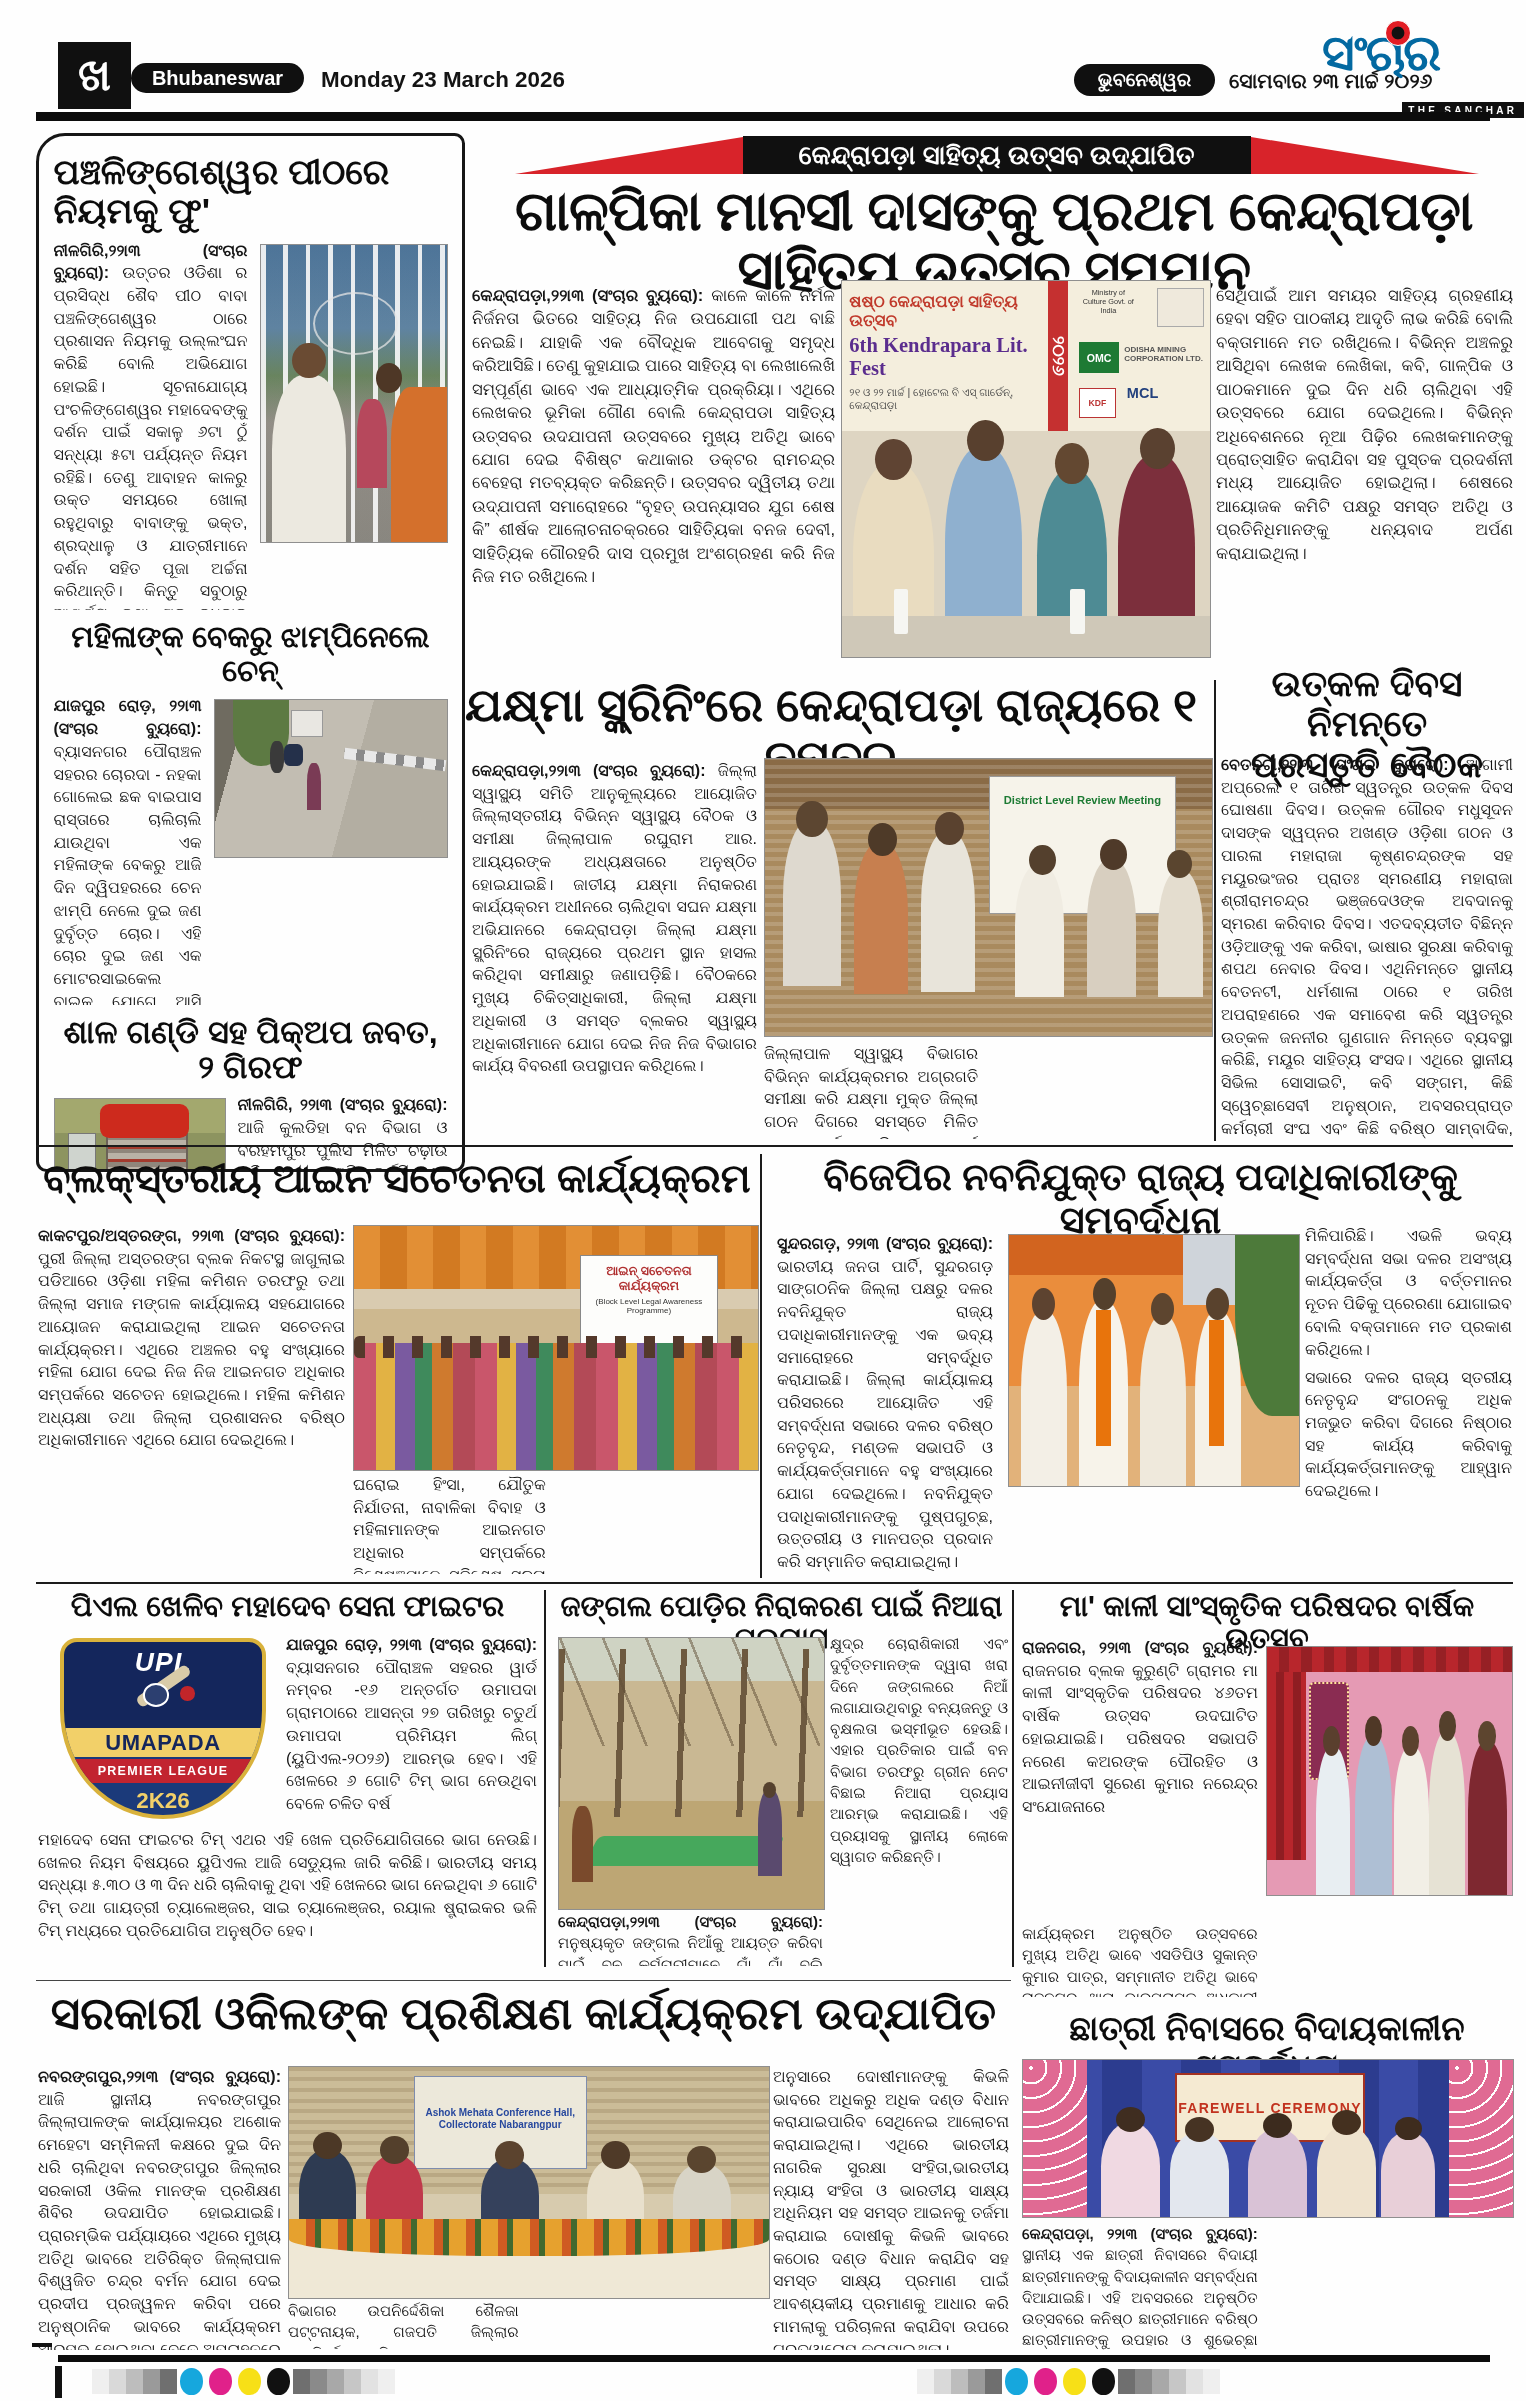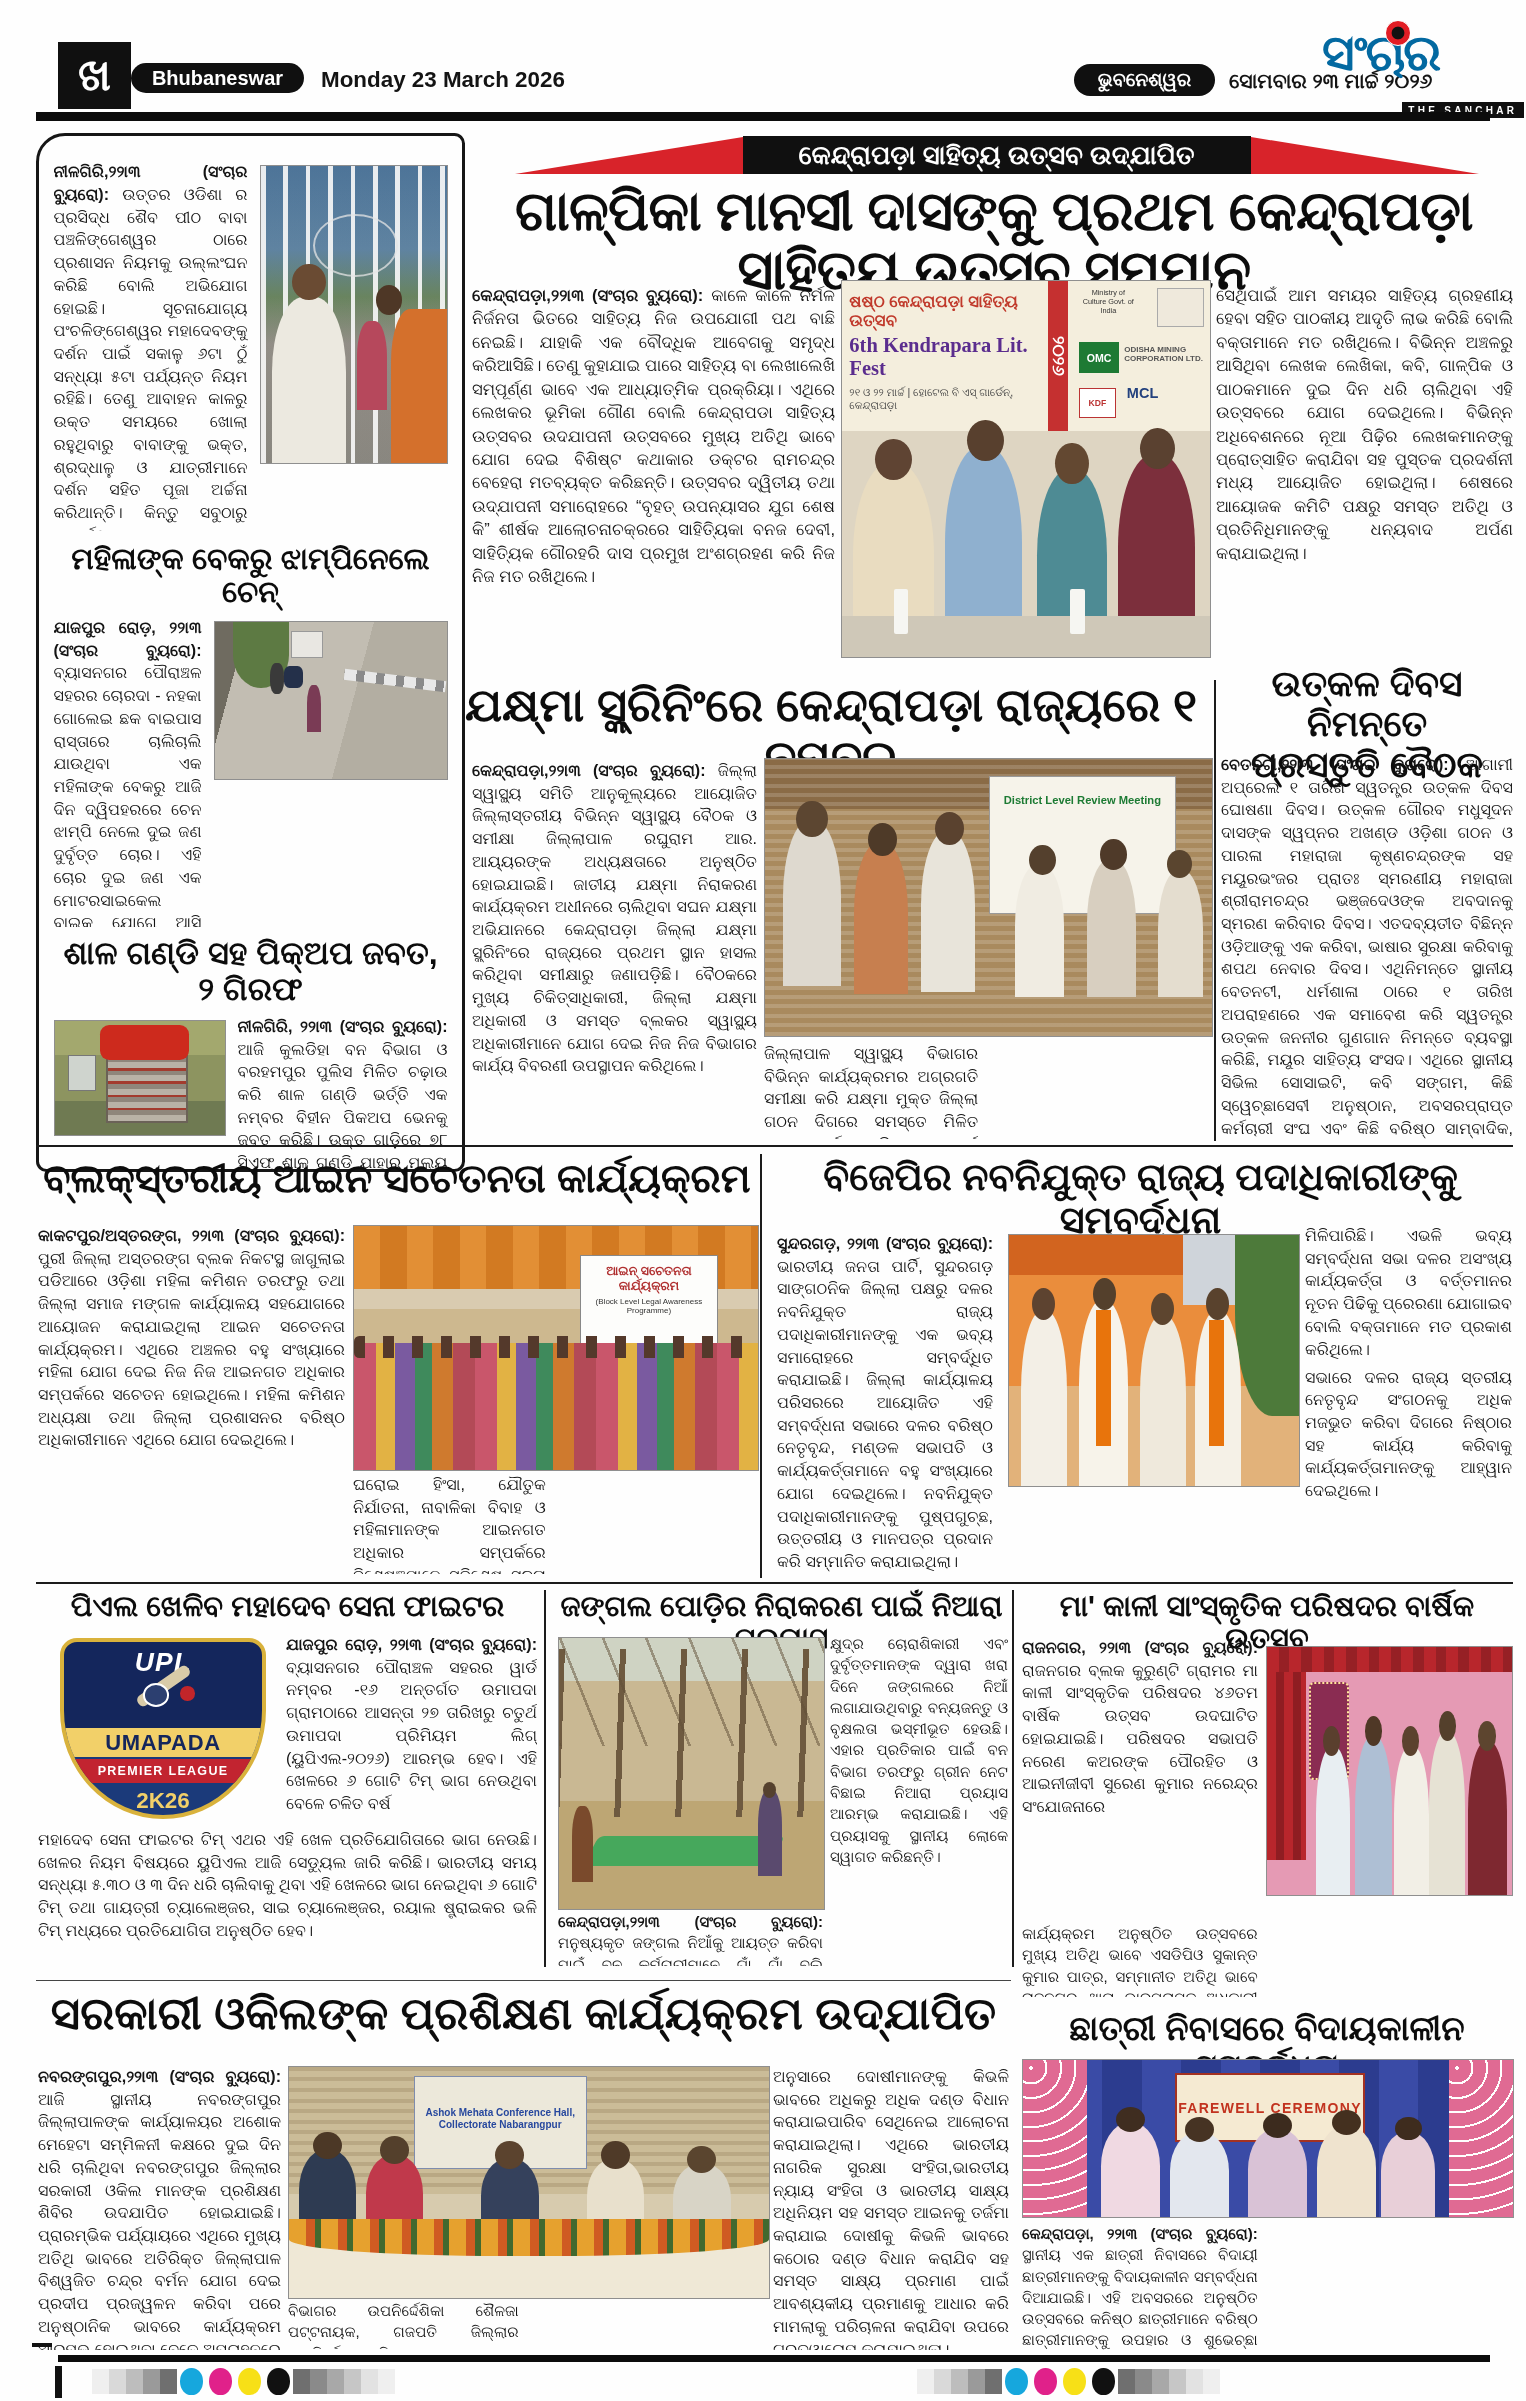--- a/index.html
+++ b/index.html
@@ -48,20 +48,21 @@
     <div style="font-size:50px;font-weight:bold;letter-spacing:-2px;color:#0369a1;line-height:1.1;">ସଂଚାର</div>
     <div class="abs" style="left:63px;top:-6.6px;width:24px;height:24px;border-radius:50%;background:radial-gradient(circle,#111 0 35%,#e21d25 40% 100%);border:1.3px solid #fff;"></div>
     <div class="abs pillar" style="right:-4px;bottom:1.3px;font-size:10px;letter-spacing:3.3px;padding:2.6px 6.6px;border:1.3px solid #fff;font-weight:bold;">THE SANCHAR</div>
   </div>
 
   <div class="abs" style="left:36px;top:112px;width:1454px;height:8.6px;background:#0c0c0c;"></div>
 
   <div class="abs" style="left:36px;top:133px;width:429px;height:1039px;border:3.3px solid #161616;border-radius:29px 10.6px 10.6px 10.6px;padding:16px 14.5px;box-sizing:border-box;overflow:hidden;">
 
     <div>
+      <div class="head" style="font-size:35px;">ପଞ୍ଚଳିଙ୍ଗେଶ୍ୱର ପୀଠରେ ନିୟମକୁ ଫୁ'</div>
       <div style="margin-top:9.2px;overflow:hidden;height:370px;">
         <div class="floatR" style="width:186px;height:297px;background:linear-gradient(180deg,#49759e 0%,#5d86a8 28%,#68875d 44%,#97928a 60%,#8d8a82 100%);">
           <div style="inset:0;background:repeating-linear-gradient(90deg,rgba(246,246,246,.92) 0 4.6px,rgba(110,110,110,.12) 4.6px 22.4px);"></div>
           <div style="top:16%;left:28%;width:44%;height:20%;border:2.6px solid #e4e4e4;border-radius:50%;opacity:.75;"></div>
           <div style="left:6%;top:44%;width:40%;height:60%;background:#ece9e0;border-radius:42% 42% 0 0;"></div>
           <div style="left:17%;top:33%;width:18%;height:12%;background:#6a4b33;border-radius:50%;"></div>
           <div style="right:0;top:48%;width:30%;height:52%;background:#d4702c;border-radius:34% 0 0 0;"></div>
           <div style="right:24%;top:40%;width:14%;height:10%;background:#4e3726;border-radius:50%;"></div>
           <div style="left:52%;top:52%;width:16%;height:30%;background:#b6485c;border-radius:40% 40% 0 0;"></div>
         </div>

